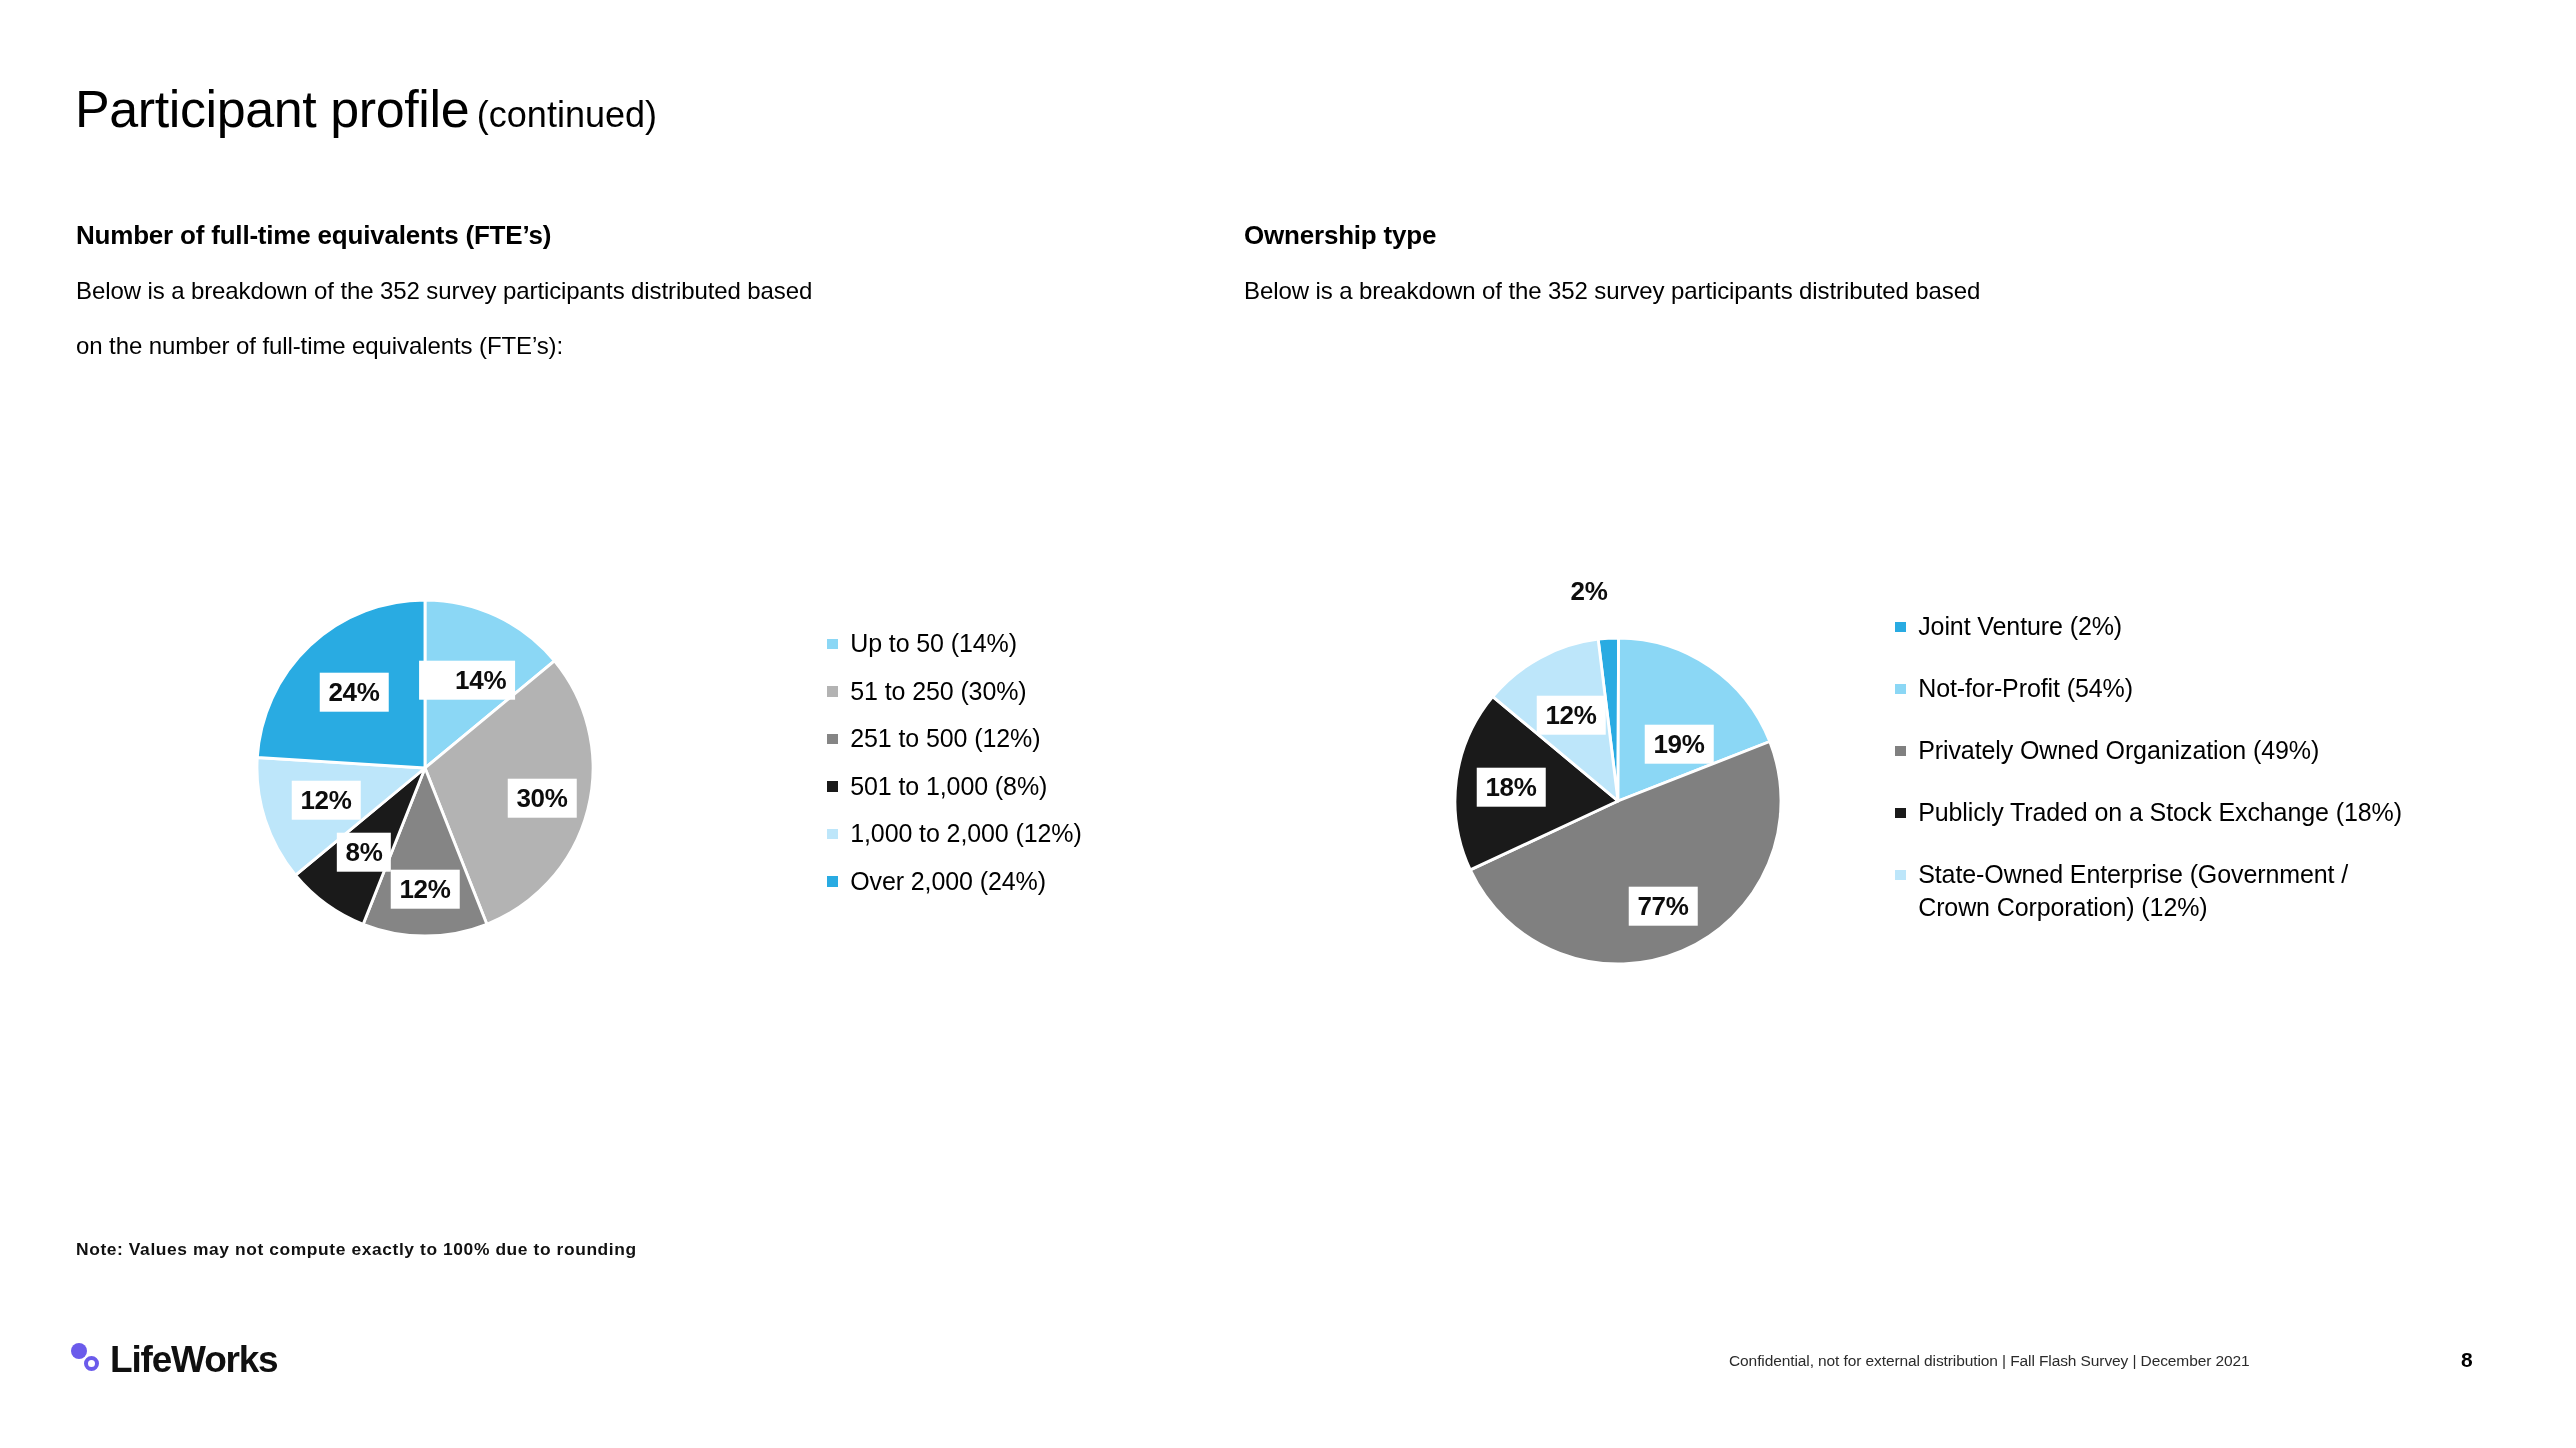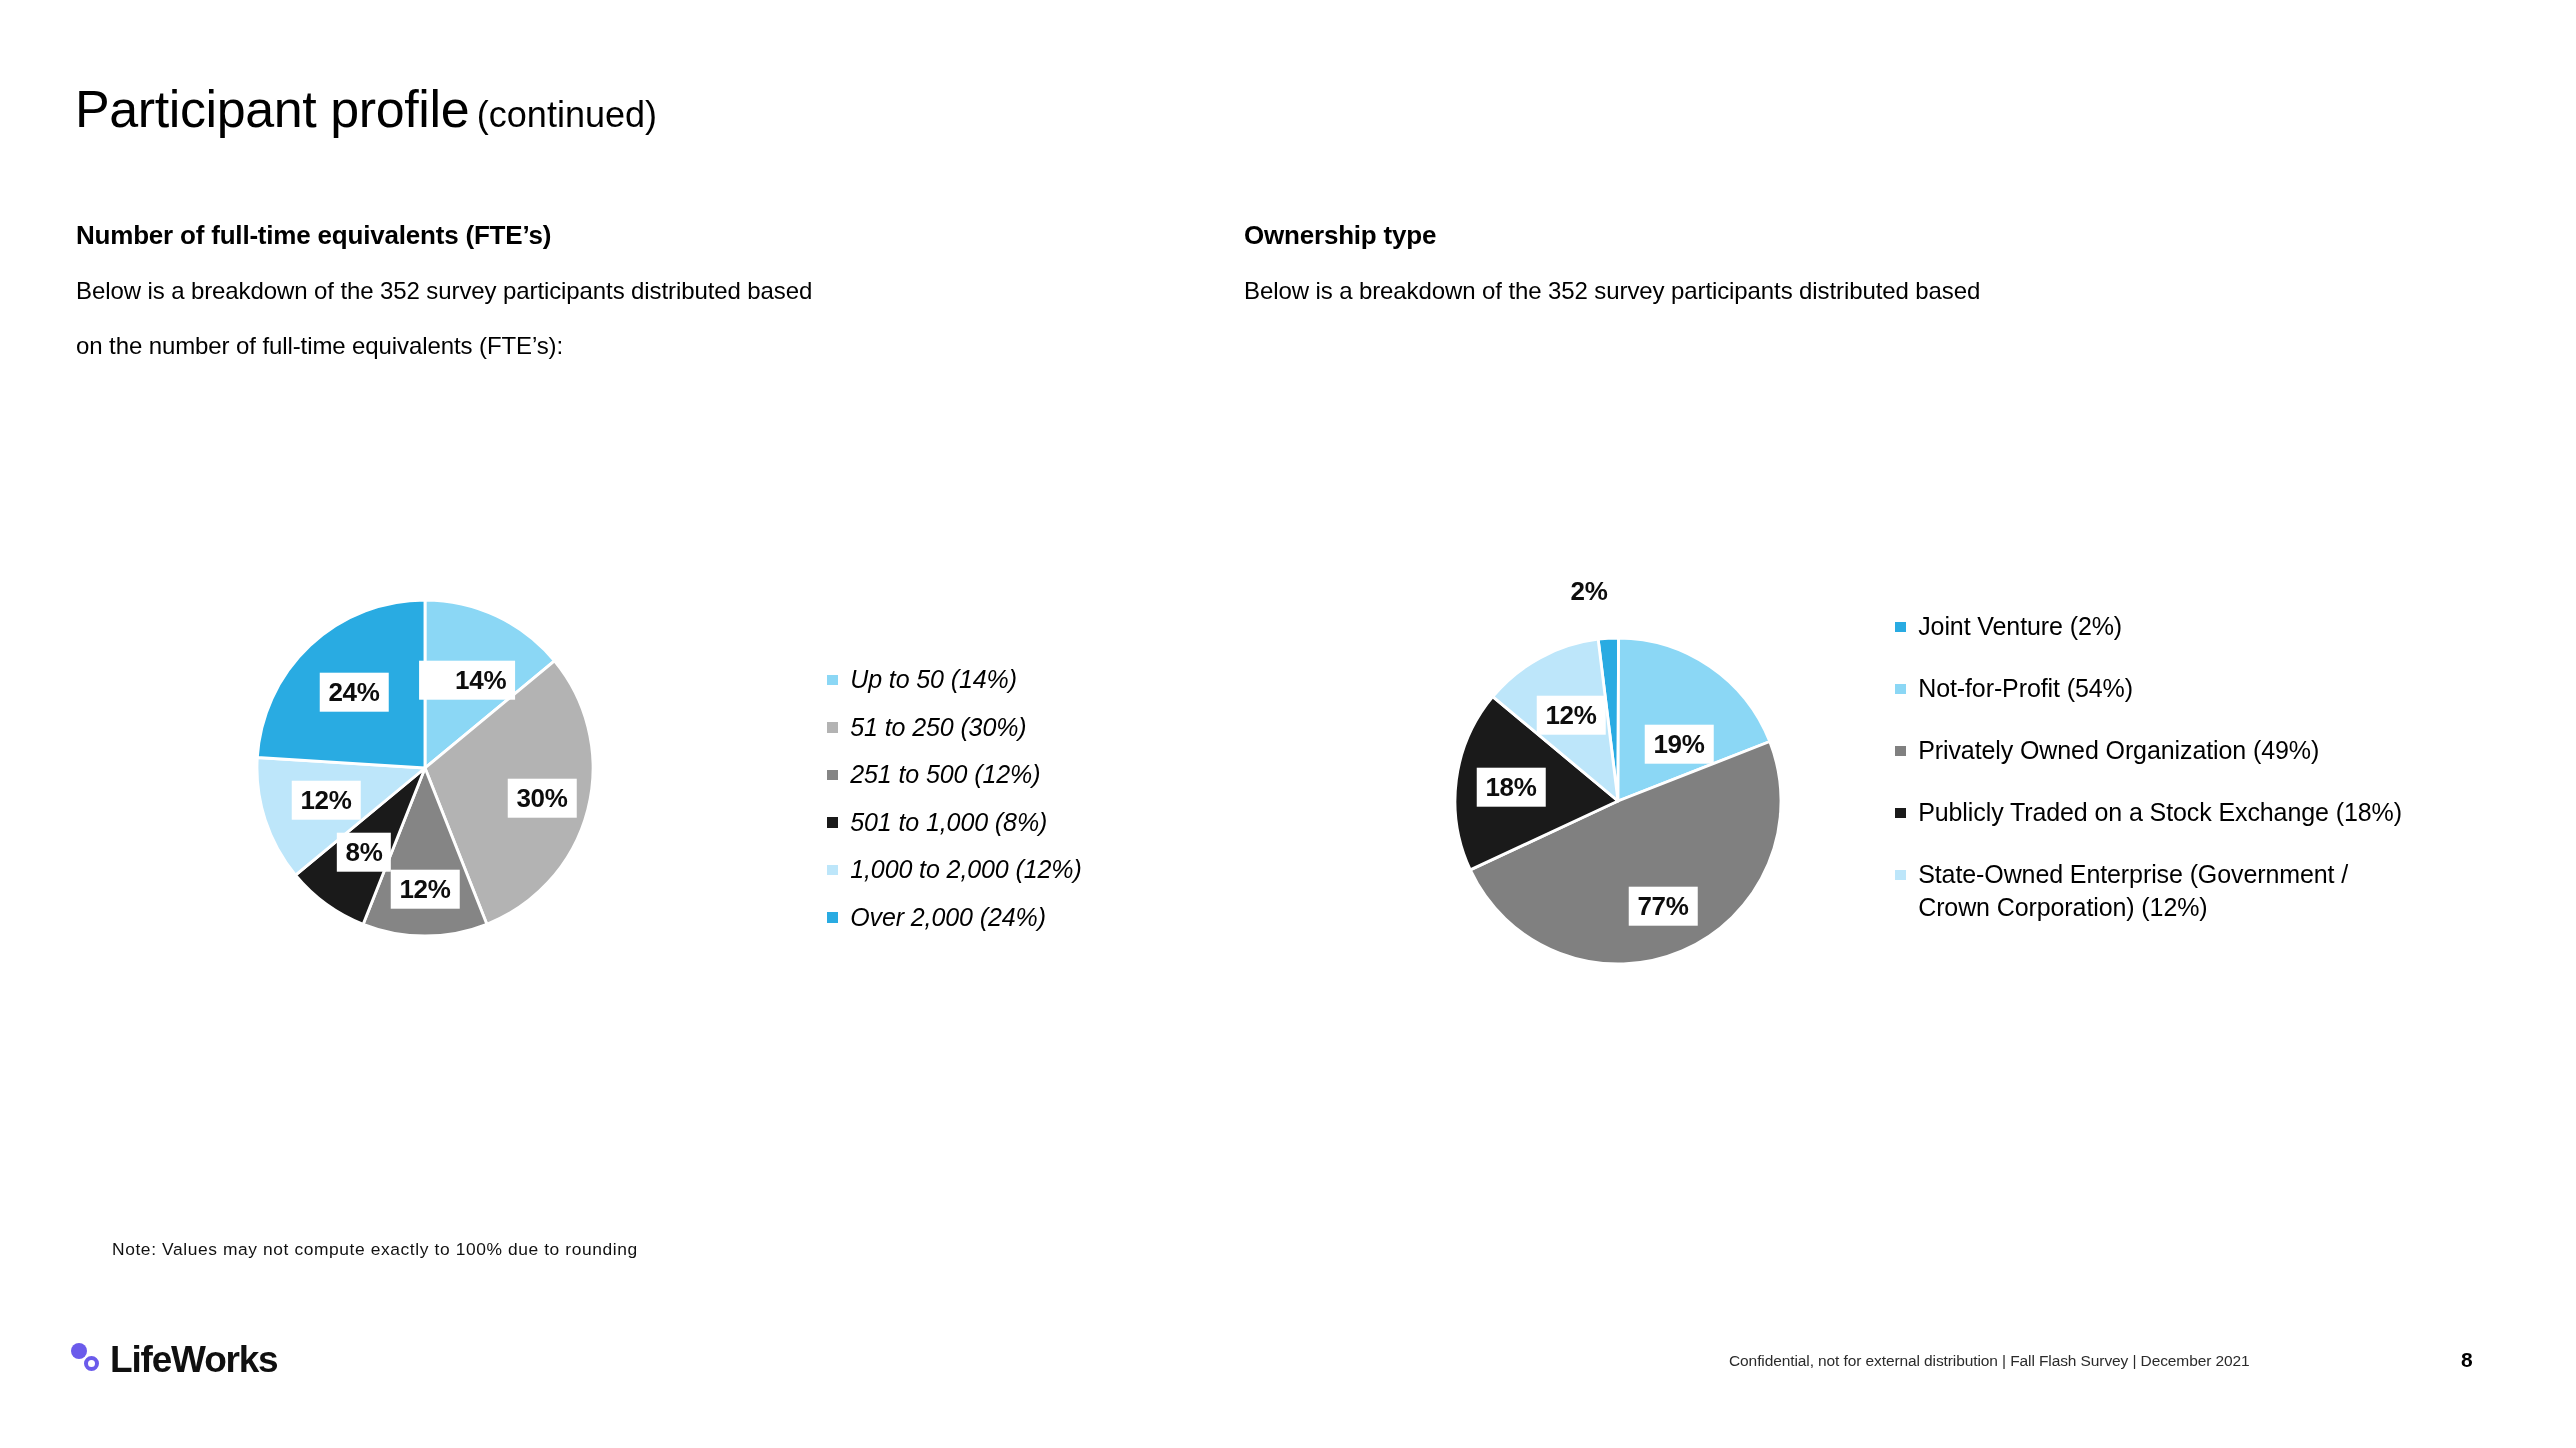--- a/index.html
+++ b/index.html
@@ -93,36 +93,35 @@
     margin-top: 11.6px;
     margin-right: 12.6px;
   }
   .legend-text {
     font-size: 25px;
     font-weight: 400;
     color: #000000;
     line-height: 33px;
     letter-spacing: -0.1px;
   }
-  #legend-fte { left: 827px; top: 663px; font-style: italic; }
+  #legend-fte { left: 827px; top: 627px; }
   #legend-fte .legend-item { margin-bottom: 14.5px; }
   #legend-own { left: 1895px; top: 610px; }
   #legend-own .legend-item { margin-bottom: 29px; }
 
   
   #note {
     position: absolute;
     left: 76px;
     top: 1239px;
     font-size: 17.4px;
-    font-weight: 400;
+    font-weight: 700;
     letter-spacing: 0.6px;
     color: #111111;
     white-space: nowrap;
-    margin-left: 36px;
   }
 
   #logo {
     position: absolute;
     left: 70px;
     top: 1341px;
     display: flex;
     align-items: center;
   }
   #logo .mark {

